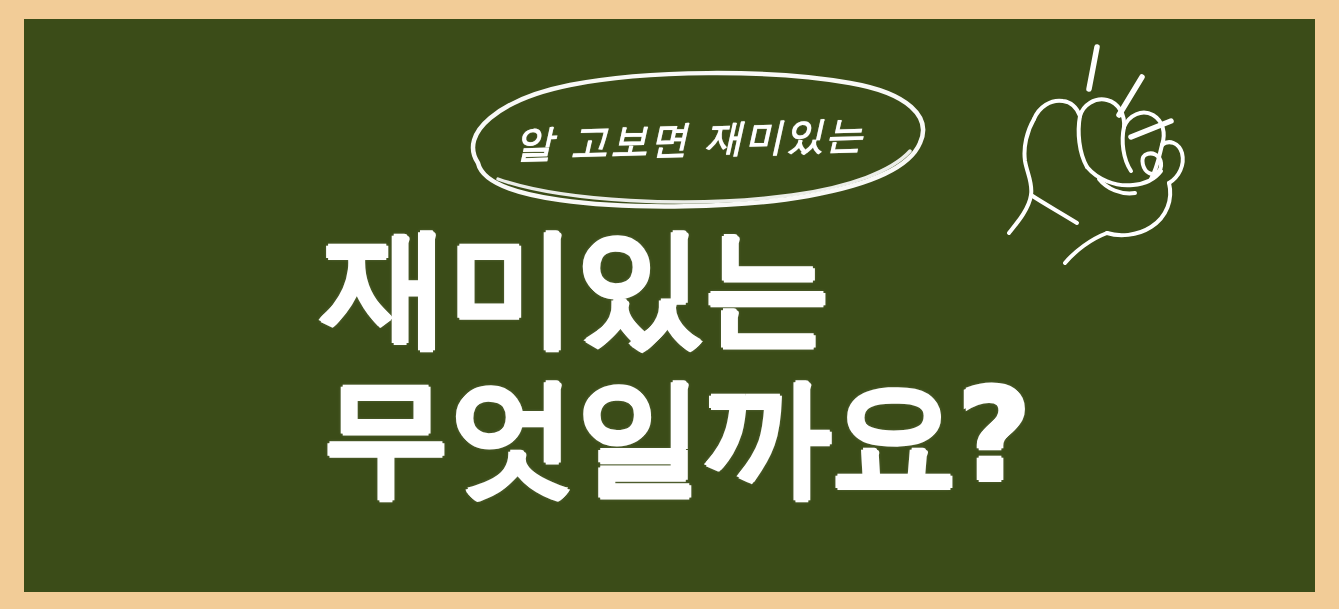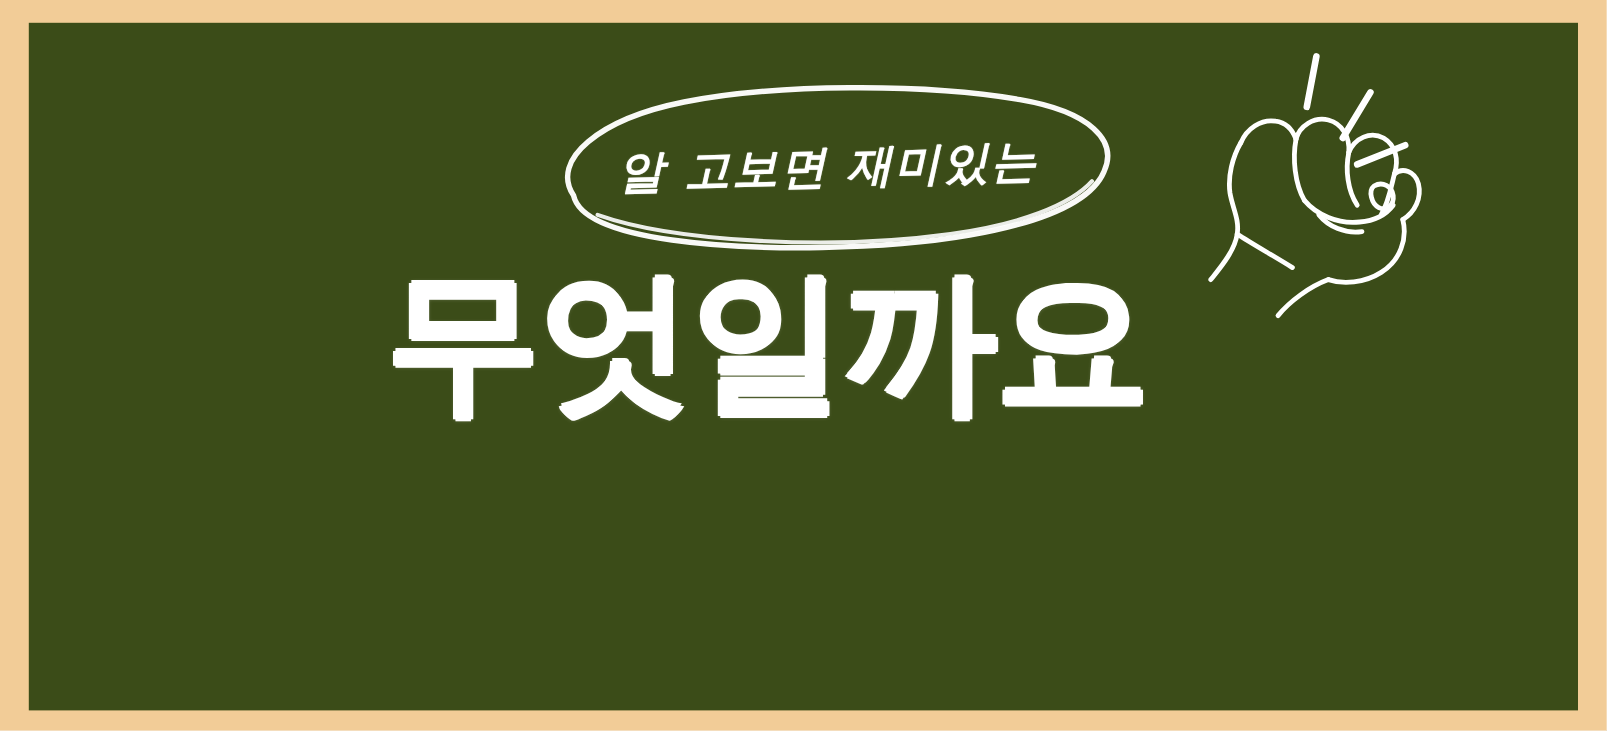--- a/index.html
+++ b/index.html
@@ -113,21 +113,22 @@
                  C 300 141, 190 143, 120 133
                  C 70 126, 42 114, 38 96 Z" opacity="0.97"></path>
         <path d="M 58 112
                  C 120 134, 250 142, 352 128
                  C 410 120, 452 104, 470 84" stroke-width="3.4" opacity="0.9"></path>
       </svg>
       <div class="badge-text">알 고보면 재미있는</div>
     </div>
 
     <div class="headline">
-      <div class="headline-line">무엇일까요</div>
+      <div class="headline-line">재미있는</div>
+      <div class="headline-line">무엇일까요?</div>
     </div>
 
     <div class="fist">
       <svg viewBox="0 0 210 230" fill="none" stroke="#ffffff" stroke-width="4" stroke-linecap="round" stroke-linejoin="round">
 
         <g stroke-width="5.5">
           <path d="M 118 10 L 110 52"></path>
           <path d="M 163 40 L 140 78"></path>
           <path d="M 192 84 L 152 100"></path>
         </g>

